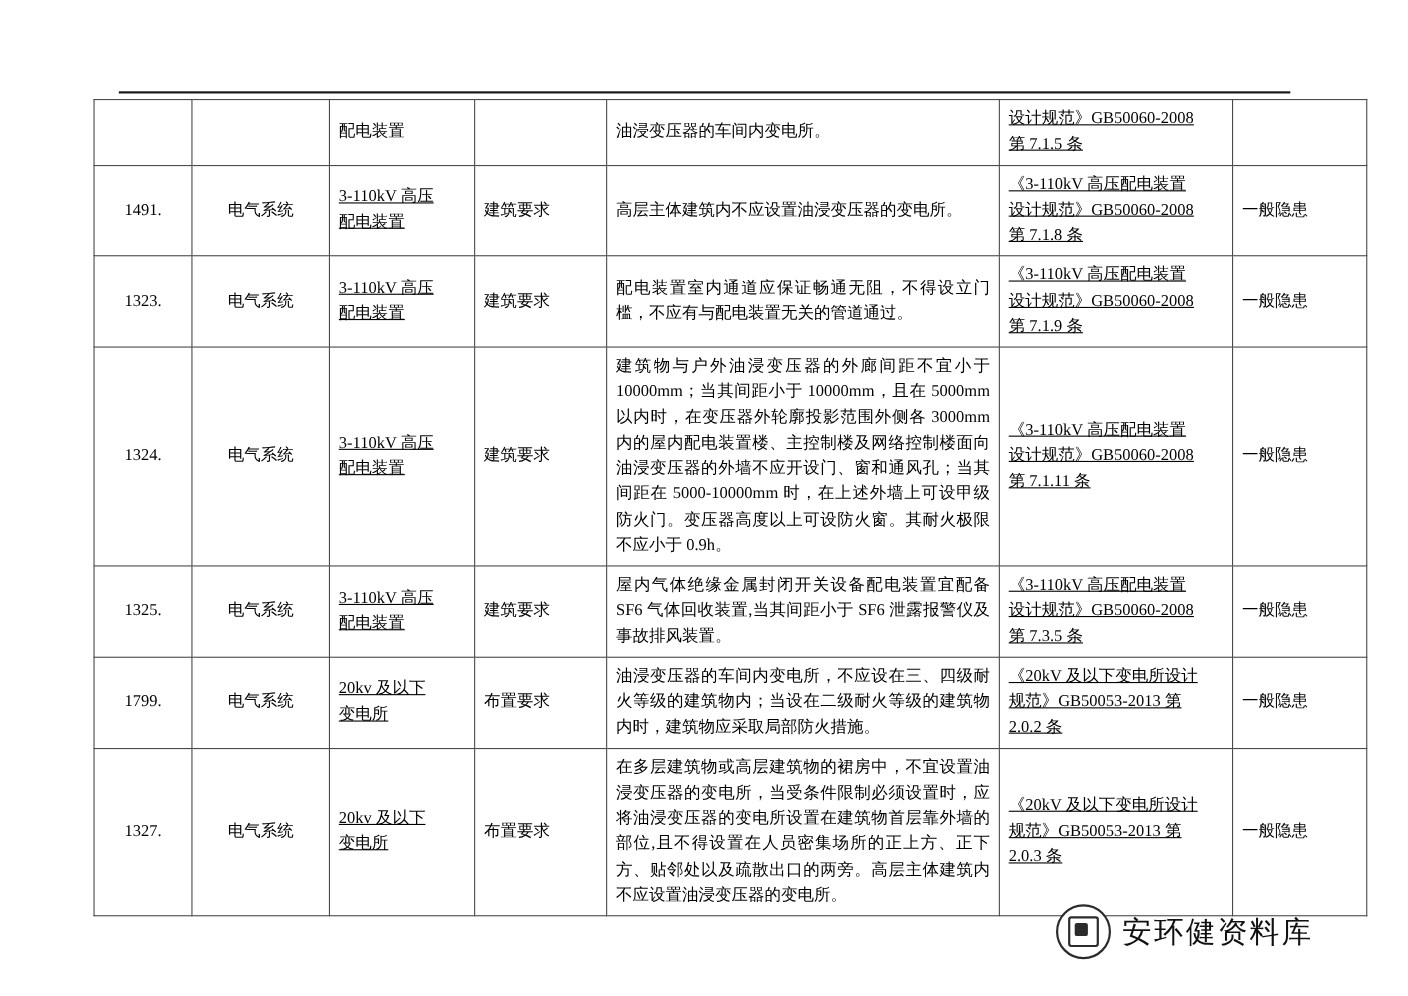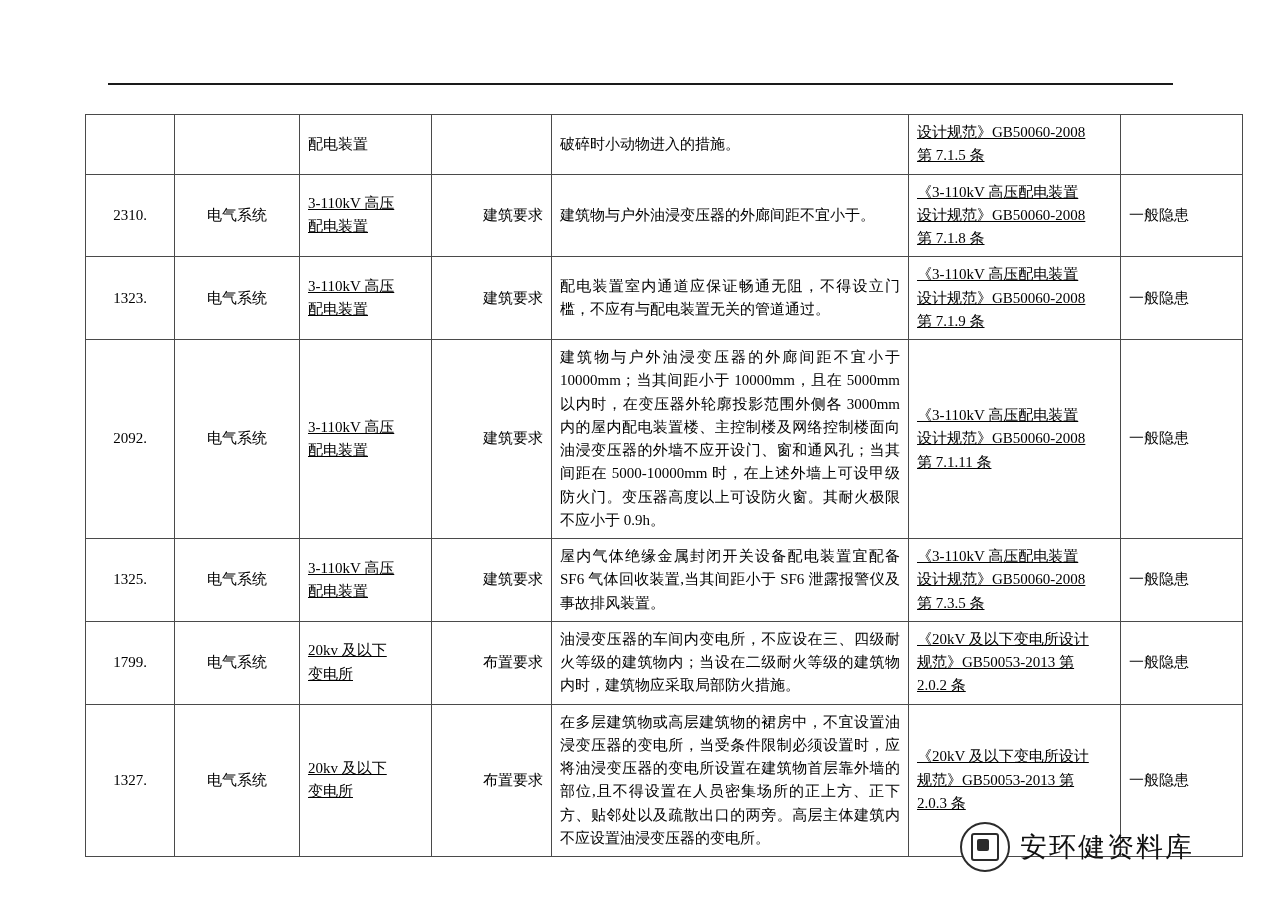--- a/index.html
+++ b/index.html
@@ -25,21 +25,21 @@
     position: absolute;
     left: 108px;
     top: 83px;
     width: 1065px;
     height: 0;
     border-top: 2px solid #1a1a1a;
   }
   .table-wrap {
     position: absolute;
     left: 85px;
-    top: 114px;
+    top: 90px;
     width: 1106px;
   }
   table.doc-table {
     border-collapse: collapse;
     table-layout: fixed;
     width: 1106px;
   }
   table.doc-table td {
     border: 1px solid #4a4a4a;
     vertical-align: middle;
@@ -58,21 +58,21 @@
     text-align: center;
     margin-top: 29px;
   }
   td.c-equip {
     width: 115px;
     text-align: left;
     padding-left: 10px;
   }
   td.c-req {
     width: 103px;
-    text-align: right;
+    text-align: left;
   }
   td.c-desc {
     width: 340px;
     text-align: left;
     vertical-align: top;
     padding-top: 8px;
   }
   td.c-std {
     width: 195px;
     text-align: left;
@@ -150,39 +150,39 @@
   <div class="table-wrap">
     <table class="doc-table">
       <tbody>
 
         <tr>
           <td class="c-num"></td>
           <td class="c-sys"></td>
           <td class="c-equip">配电装置</td>
           <td class="c-req"></td>
           <td class="c-desc">
-              <span class="desc-text">破碎时小动物进入的措施。</span>
+              <span class="desc-text">油浸变压器的车间内变电所。</span>
             </td>
           <td class="c-std">
               <span class="line">设计规范》GB50060-2008
 第 7.1.5 条</span>
             </td>
           <td class="c-level"></td>
         </tr>
 
         <tr>
-          <td class="c-num">2310.</td>
-          <td class="c-sys">电气系统</td>
-          <td class="c-equip">
-              <span class="line">3-110kV 高压
-配电装置</span>
-            </td>
-          <td class="c-req">建筑要求</td>
-          <td class="c-desc">
-              <span class="desc-text">建筑物与户外油浸变压器的外廊间距不宜小于。</span>
+          <td class="c-num">1491.</td>
+          <td class="c-sys">电气系统</td>
+          <td class="c-equip">
+              <span class="line">3-110kV 高压
+配电装置</span>
+            </td>
+          <td class="c-req">建筑要求</td>
+          <td class="c-desc">
+              <span class="desc-text">高层主体建筑内不应设置油浸变压器的变电所。</span>
             </td>
           <td class="c-std">
               <span class="line">《3-110kV 高压配电装置
 设计规范》GB50060-2008
 第 7.1.8 条</span>
             </td>
           <td class="c-level">一般隐患</td>
         </tr>
 
         <tr>
@@ -198,21 +198,21 @@
             </td>
           <td class="c-std">
               <span class="line">《3-110kV 高压配电装置
 设计规范》GB50060-2008
 第 7.1.9 条</span>
             </td>
           <td class="c-level">一般隐患</td>
         </tr>
 
         <tr>
-          <td class="c-num">2092.</td>
+          <td class="c-num">1324.</td>
           <td class="c-sys">电气系统</td>
           <td class="c-equip">
               <span class="line">3-110kV 高压
 配电装置</span>
             </td>
           <td class="c-req">建筑要求</td>
           <td class="c-desc">
               <span class="desc-text">建筑物与户外油浸变压器的外廊间距不宜小于 10000mm；当其间距小于 10000mm，且在 5000mm 以内时，在变压器外轮廓投影范围外侧各 3000mm 内的屋内配电装置楼、主控制楼及网络控制楼面向油浸变压器的外墙不应开设门、窗和通风孔；当其间距在 5000-10000mm 时，在上述外墙上可设甲级防火门。变压器高度以上可设防火窗。其耐火极限不应小于 0.9h。</span>
             </td>
           <td class="c-std">

